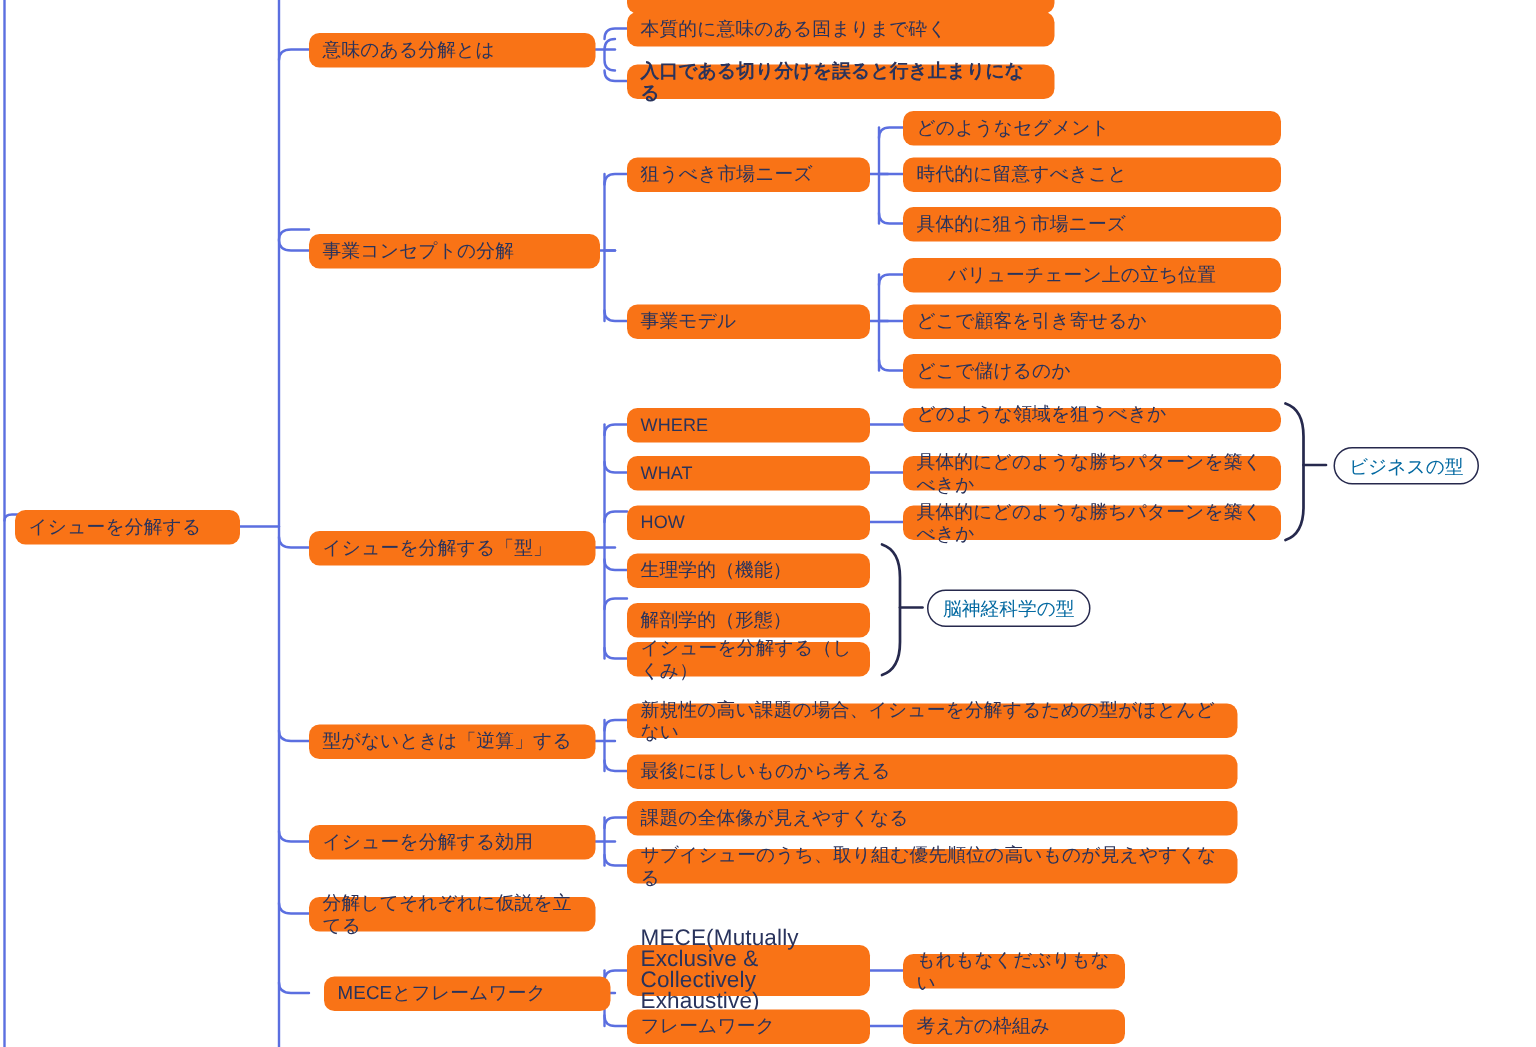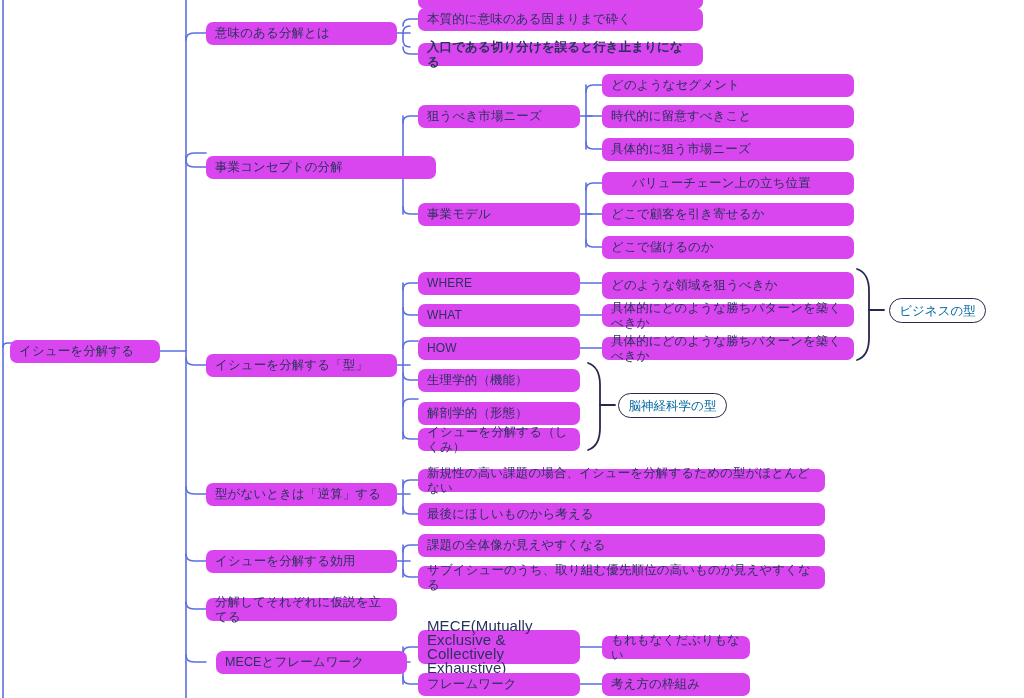--- a/index.html
+++ b/index.html
@@ -8,21 +8,21 @@
     background:#ffffff;
     font-family:"Liberation Sans","DejaVu Sans",sans-serif;
     overflow:hidden;
     position:relative;
   }
   #canvas{position:absolute;left:0;top:0;width:1024px;height:698px;}
   #links{position:absolute;left:0;top:0;width:1024px;height:698px;pointer-events:none;}
   .node{
     position:absolute;
     box-sizing:border-box;
-    background:#d946ef;
+    background:#f97316;
     border-radius:7px;
     color:#29335c;
     font-size:12.5px;
     line-height:15px;
     display:flex;
     align-items:center;
     padding:4px 9px;
     white-space:pre-line;
     letter-spacing:0.1px;
   }
@@ -133,21 +133,21 @@
   <div class="node" style="left:10px;top:340px;width:150px;height:23px;">
     <span>イシューを分解する</span>
   </div>
 
   <div class="node" style="left:418px;top:-9px;width:285px;height:18px;"></div>
 
   <div class="node" style="left:206px;top:22px;width:191px;height:23px;">
     <span>意味のある分解とは</span>
   </div>
 
-  <div class="node" style="left:206px;top:156px;width:230px;height:23px;align-items:center;">
+  <div class="node" style="left:206px;top:156px;width:194px;height:23px;align-items:center;">
     <span>事業コンセプトの分解</span>
   </div>
 
   <div class="node" style="left:206px;top:354px;width:191px;height:23px;">
     <span>イシューを分解する「型」</span>
   </div>
 
   <div class="node" style="left:206px;top:483px;width:191px;height:23px;">
     <span>型がないときは「逆算」する</span>
   </div>
@@ -210,21 +210,21 @@
   <div class="node" style="left:418px;top:369px;width:162px;height:23px;">
     <span>生理学的（機能）</span>
   </div>
   <div class="node" style="left:418px;top:402px;width:162px;height:23px;">
     <span>解剖学的（形態）</span>
   </div>
   <div class="node" style="left:418px;top:428px;width:162px;height:23px;">
     <span>イシューを分解する（しくみ）</span>
   </div>
 
-  <div class="node" style="left:602px;top:272px;width:252px;height:27px;">
+  <div class="node" style="left:602px;top:272px;width:252px;height:16px;align-items:flex-end;">
     <span>どのような領域を狙うべきか</span>
   </div>
   <div class="node" style="left:602px;top:304px;width:252px;height:23px;">
     <span>具体的にどのような勝ちパターンを築くべきか</span>
   </div>
   <div class="node" style="left:602px;top:337px;width:252px;height:23px;">
     <span>具体的にどのような勝ちパターンを築くべきか</span>
   </div>
 
   <div class="node" style="left:418px;top:469px;width:407px;height:23px;">

